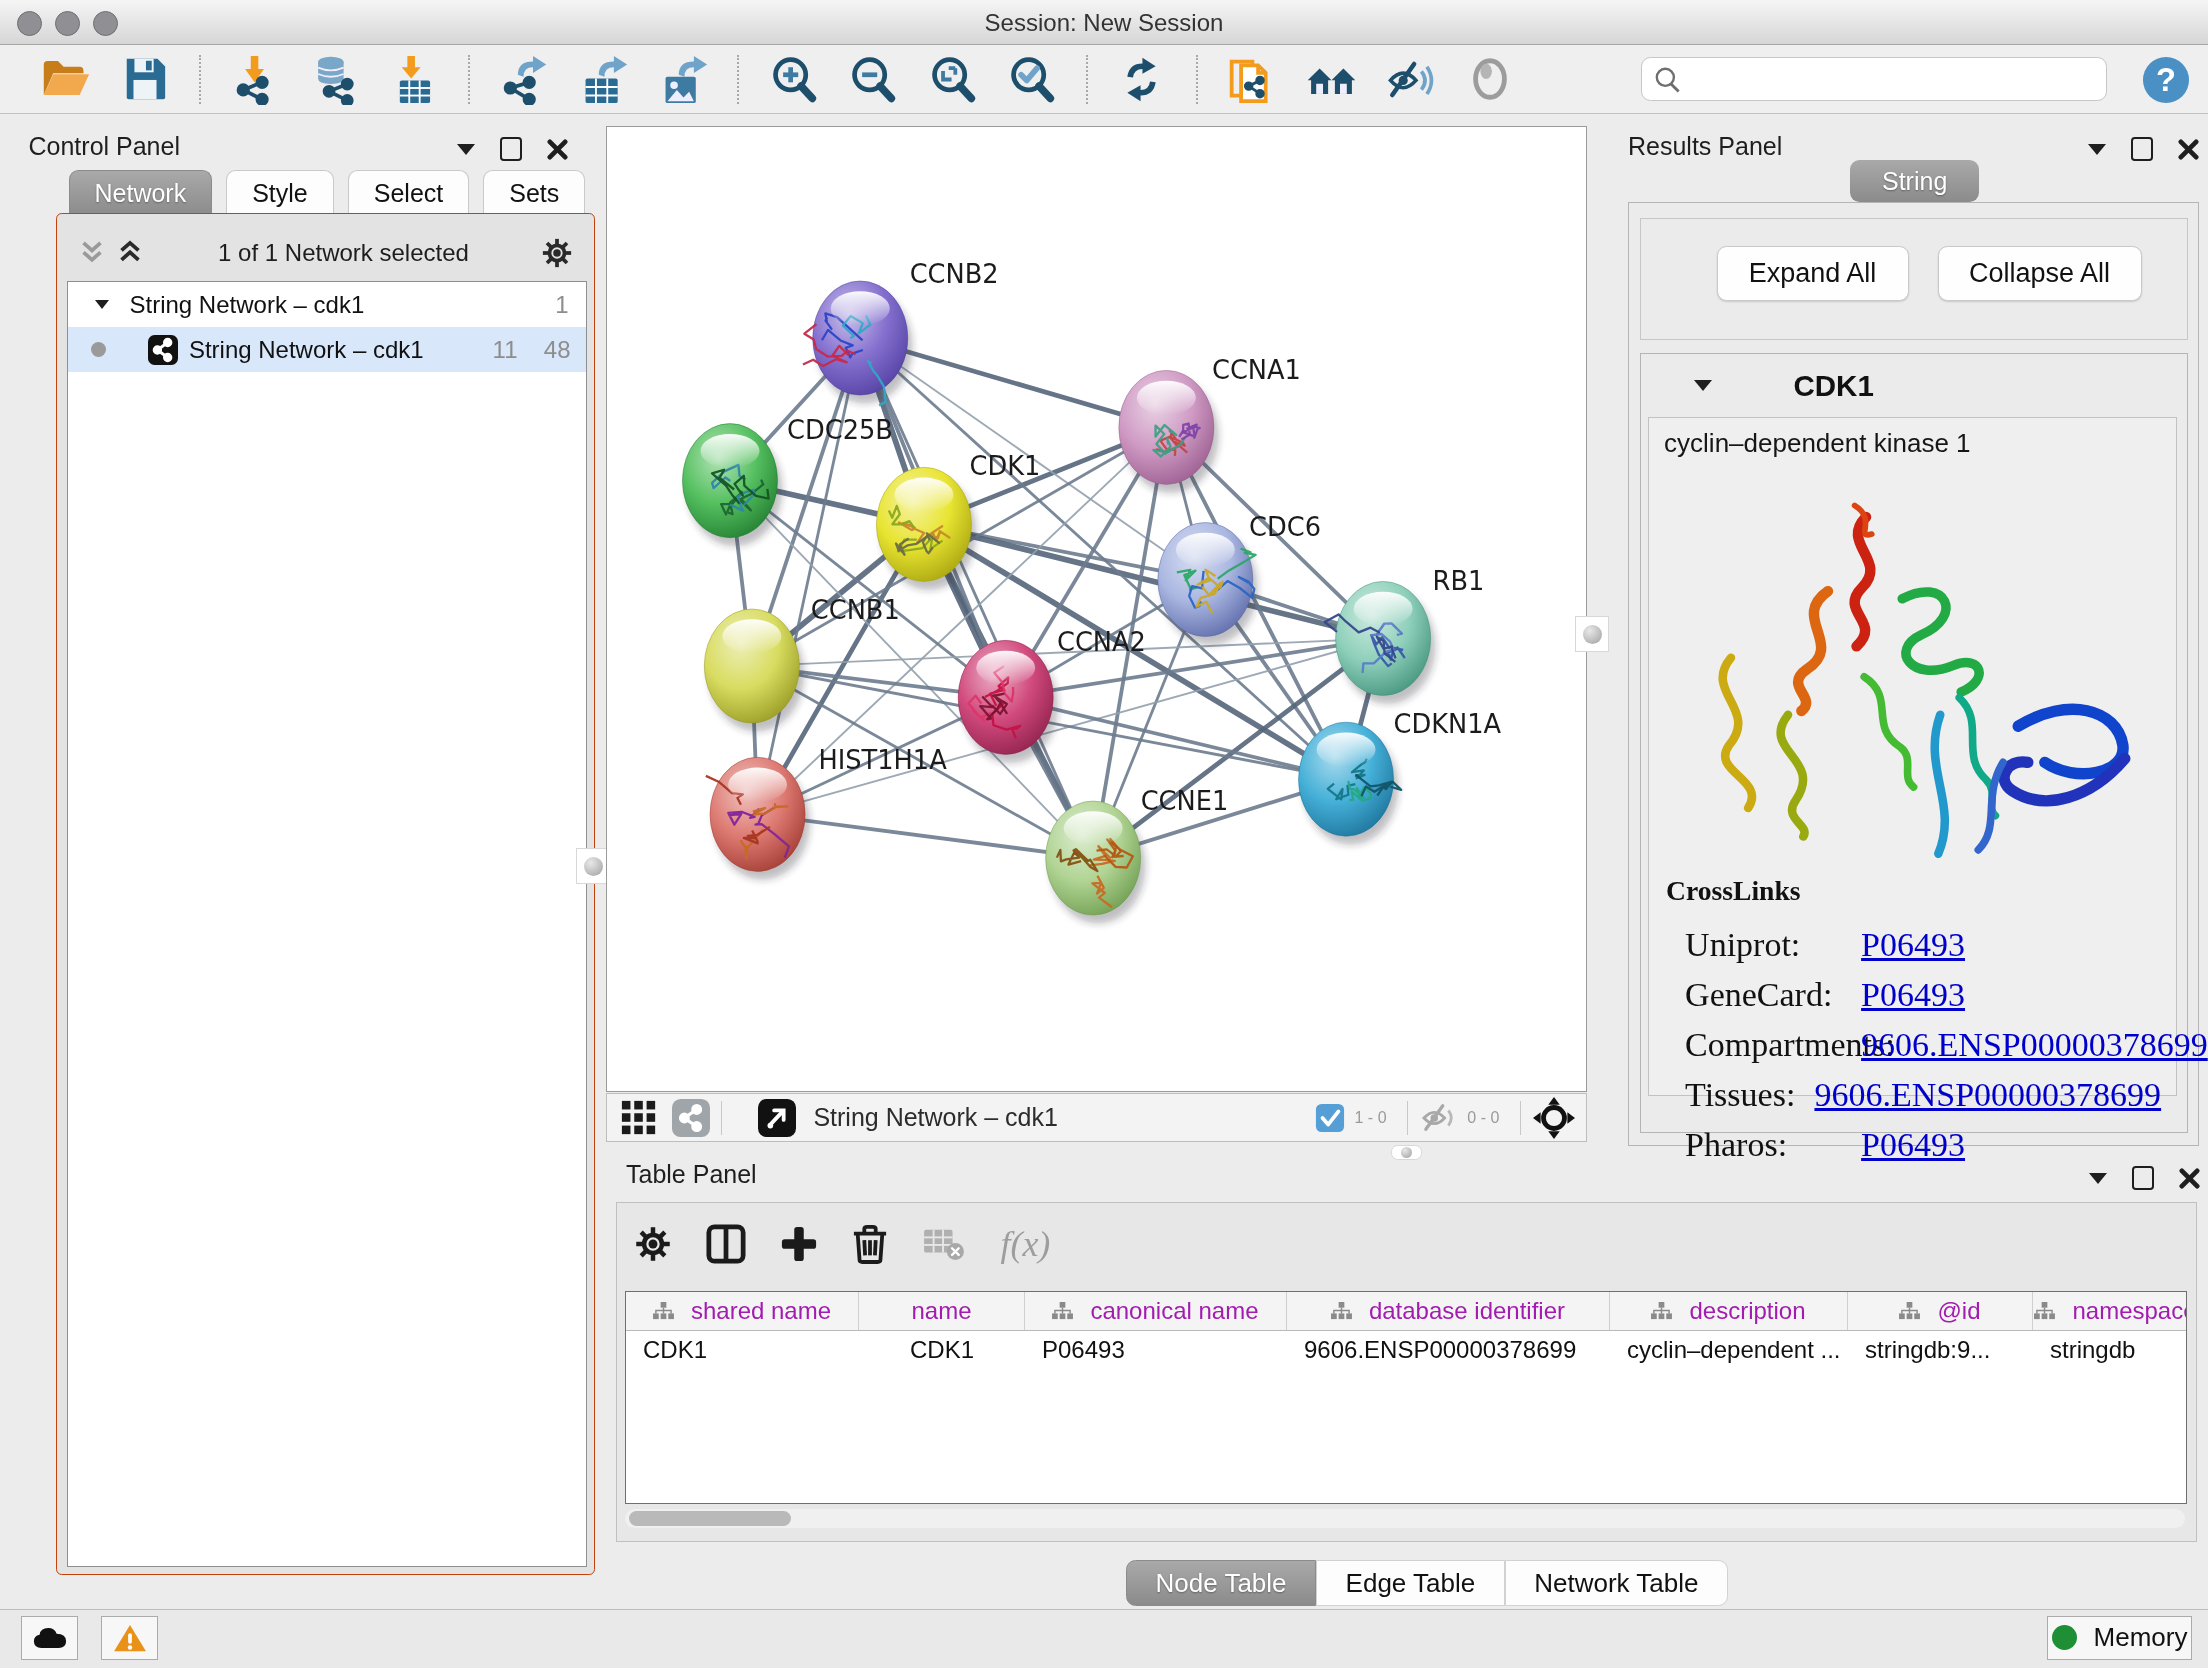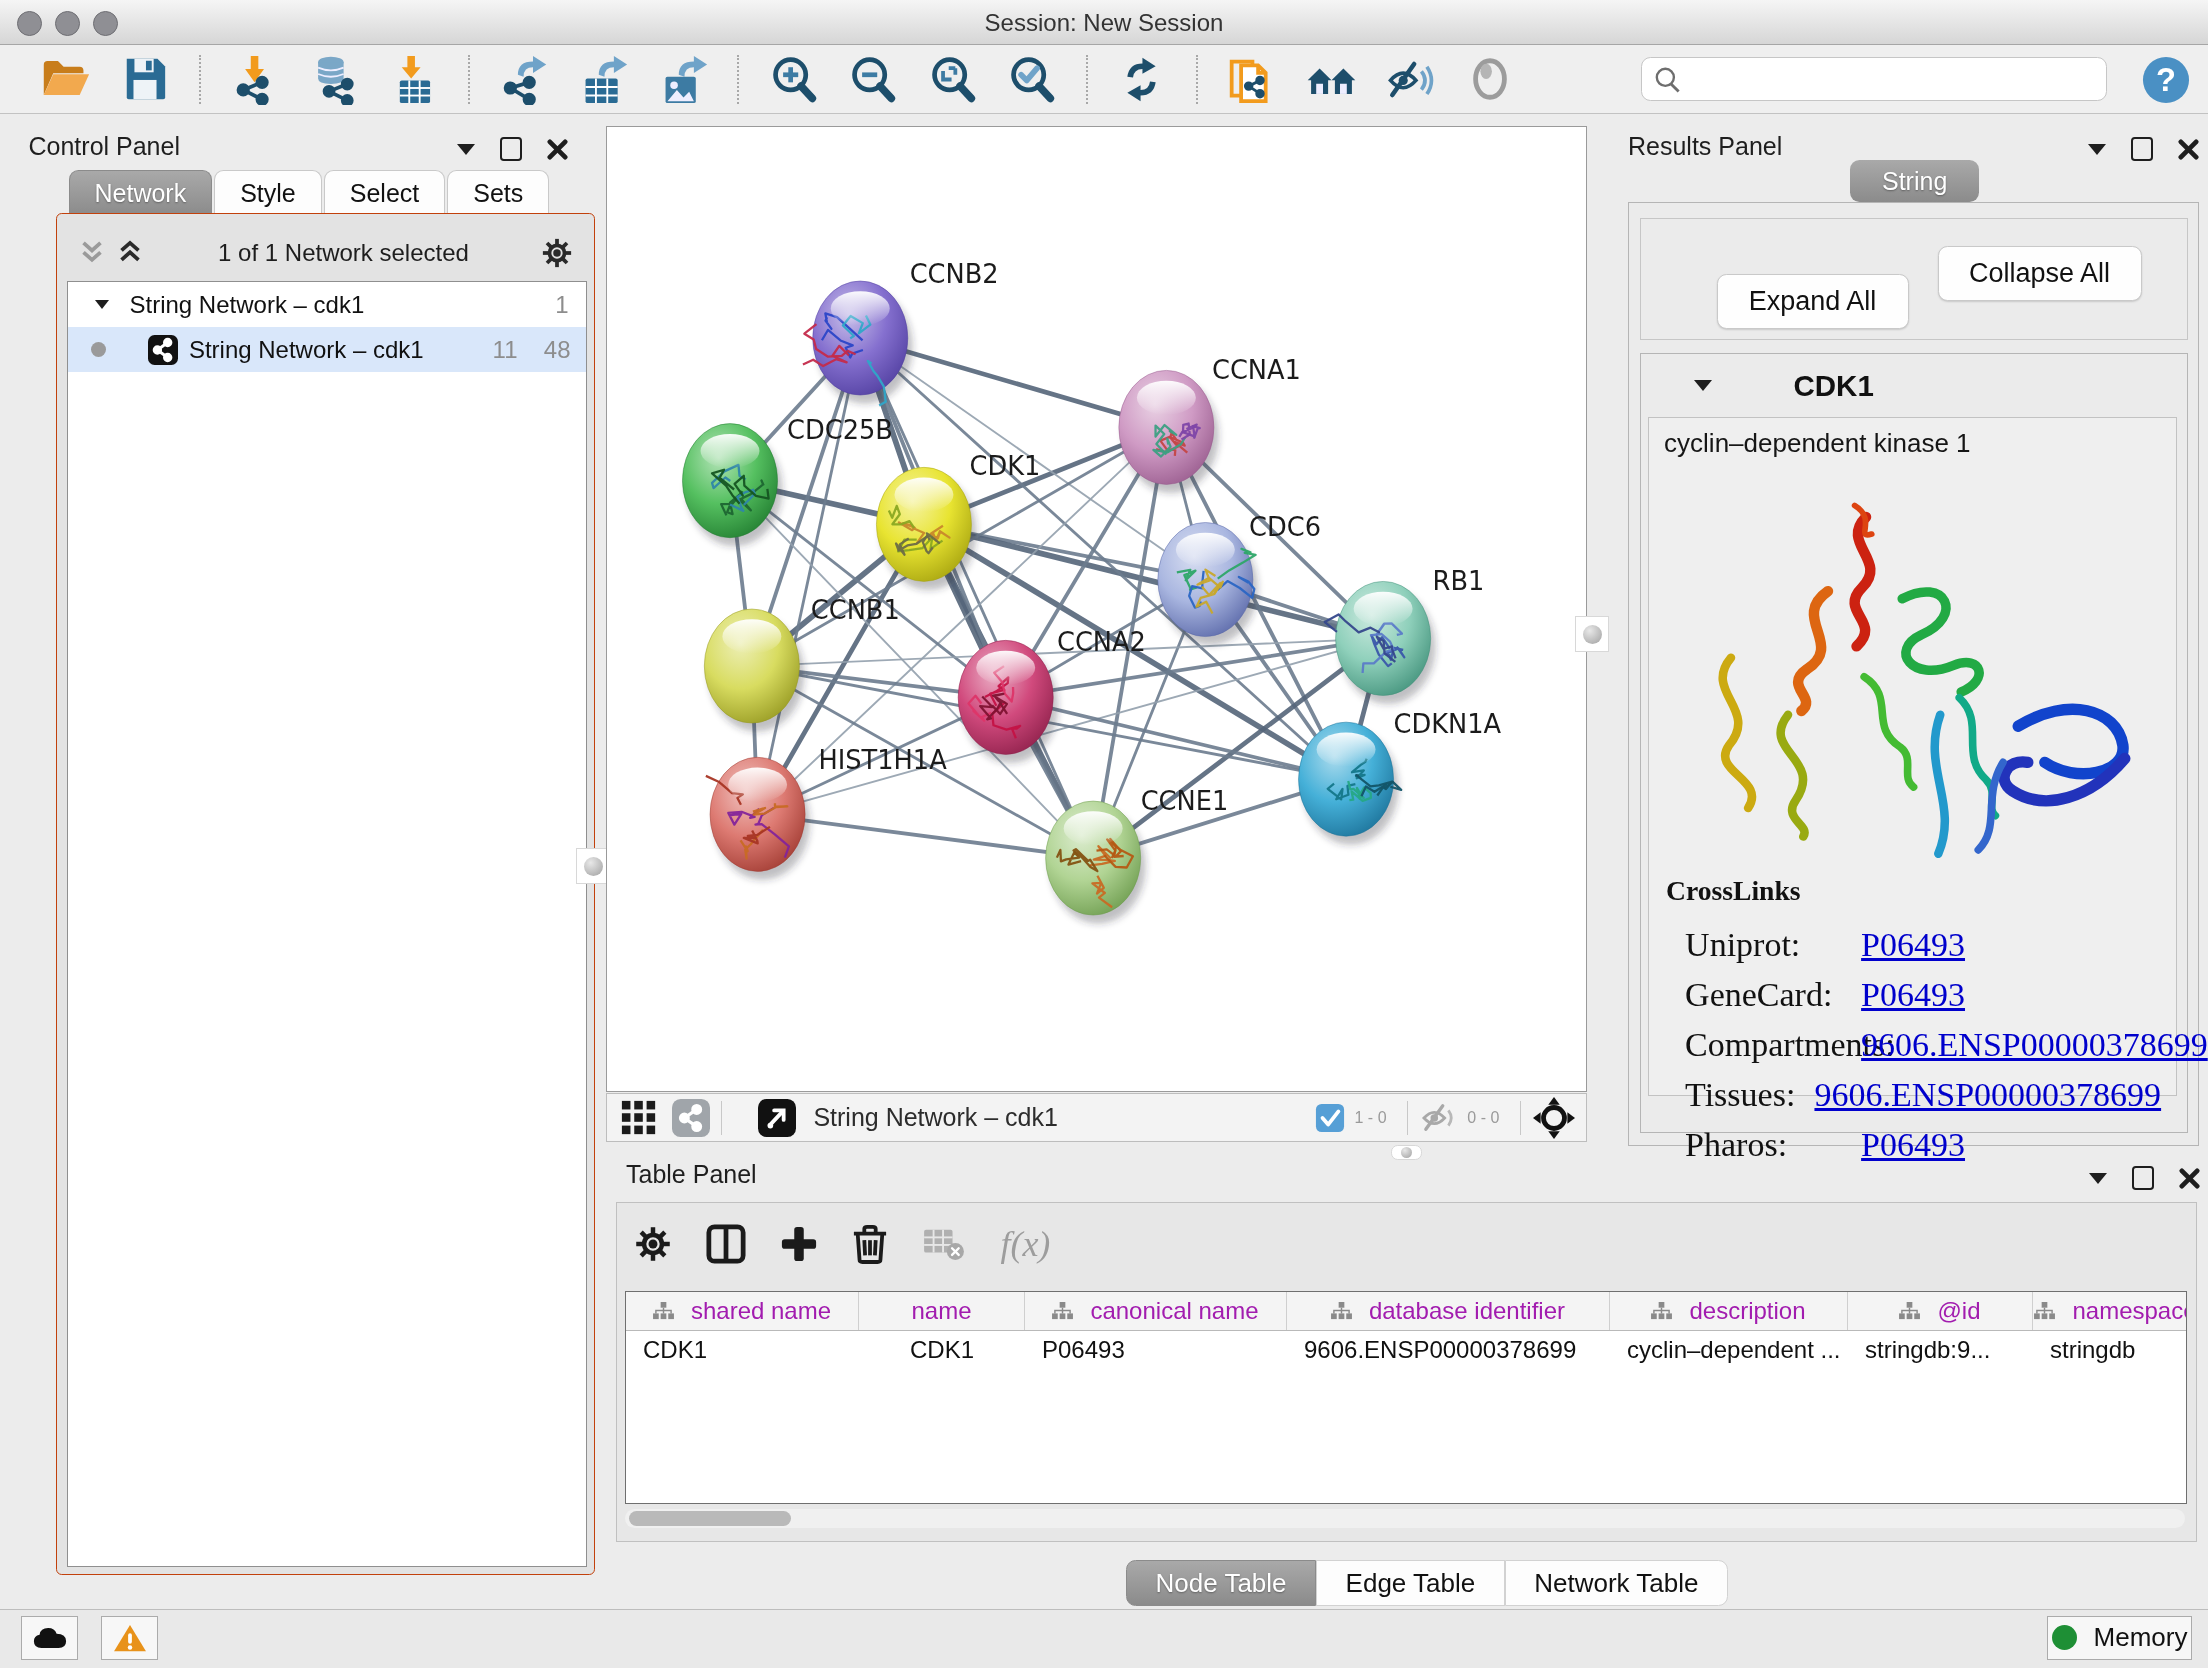--- a/index.html
+++ b/index.html
@@ -22,21 +22,21 @@
   
   .panel-title{font-size:25px;color:#1e1e1e;}
   .ph-icons{position:absolute;display:flex;align-items:center;gap:25px;}
   .tri-down{width:0;height:0;border-left:9.5px solid transparent;border-right:9.5px solid transparent;border-top:11.4px solid #1e1e1e;}
   .float-sq{width:18px;height:20px;border:2.9px solid #1e1e1e;border-radius:3.8px;background:transparent;}
   
   #control-panel{position:absolute;left:9.5px;top:122px;width:556px;height:1465px;background:#ececec;}
   #cp-title{position:absolute;left:19px;top:9.5px;}
   #cp-tabs{position:absolute;left:59px;top:48px;display:flex;}
   .cp-tab{height:44px;line-height:44px;padding:0 25px;font-size:25px;background:#fdfdfd;color:#111;
-    border:1px solid #c9c9c9;border-bottom:none;border-radius:9.5px 9.5px 0 0;margin-right:2px;text-align:center;}
+    border:1px solid #c9c9c9;border-bottom:none;border-radius:9.5px 9.5px 0 0;margin-right:14px;text-align:center;}
   .cp-tab.selected{background:linear-gradient(#a9a9a9,#8b8b8b);color:#fff;text-shadow:0 1px 1.9px rgba(0,0,0,.35);border-color:#8b8b8b;}
   #cp-body{position:absolute;left:9.5px;top:91px;width:537px;height:1360px;background:#e3e3e3;
     border:1px solid #c2410c;border-radius:5.7px;margin-left:37px;}
   #cp-list-header{position:absolute;left:7.6px;top:17px;width:522px;height:44px;display:flex;align-items:center;}
   #cp-list-header .hdr-text{flex:1;text-align:center;font-size:24px;color:#1d1d1d;}
   #cp-list{position:absolute;left:9.5px;top:67px;width:518px;height:1284px;background:#ffffff;border:1.9px solid #8f8f8f;}
   .tree-row{position:relative;height:45px;display:flex;align-items:center;font-size:24px;color:#111;}
   .tree-row.selected{background:#d9e7fa;}
   .count-gray{color:#8d8d8d;font-size:24px;}
   
@@ -692,21 +692,21 @@
       <svg width="21" height="21" viewBox="0 0 22 22">
           <g stroke="#1e1e1e" stroke-width="5" stroke-linecap="round">
             <line x1="3" y1="3" x2="19" y2="19"></line>
             <line x1="19" y1="3" x2="3" y2="19"></line>
           </g>
         </svg>
     </div>
     <div id="rp-tab">String</div>
     <div id="rp-box">
       <div id="rp-btnbox">
-        <div class="rp-btn" style="left:76px;width:190px;margin-top:28px;">Expand All</div>
+        <div class="rp-btn" style="left:76px;width:190px;">Expand All</div>
         <div class="rp-btn" style="left:297px;width:202px;">Collapse All</div>
       </div>
       <div id="rp-gene-box">
         <div id="rp-gene-header">
           <div class="tri-down" style="margin-left:53px;"></div>
           <div id="rp-gene-name">CDK1</div>
         </div>
         <div id="rp-gene-inner">
           <div id="rp-desc">cyclin–dependent kinase 1</div>
           <svg id="protein-img" width="495" height="390" viewBox="0 0 520 410">

